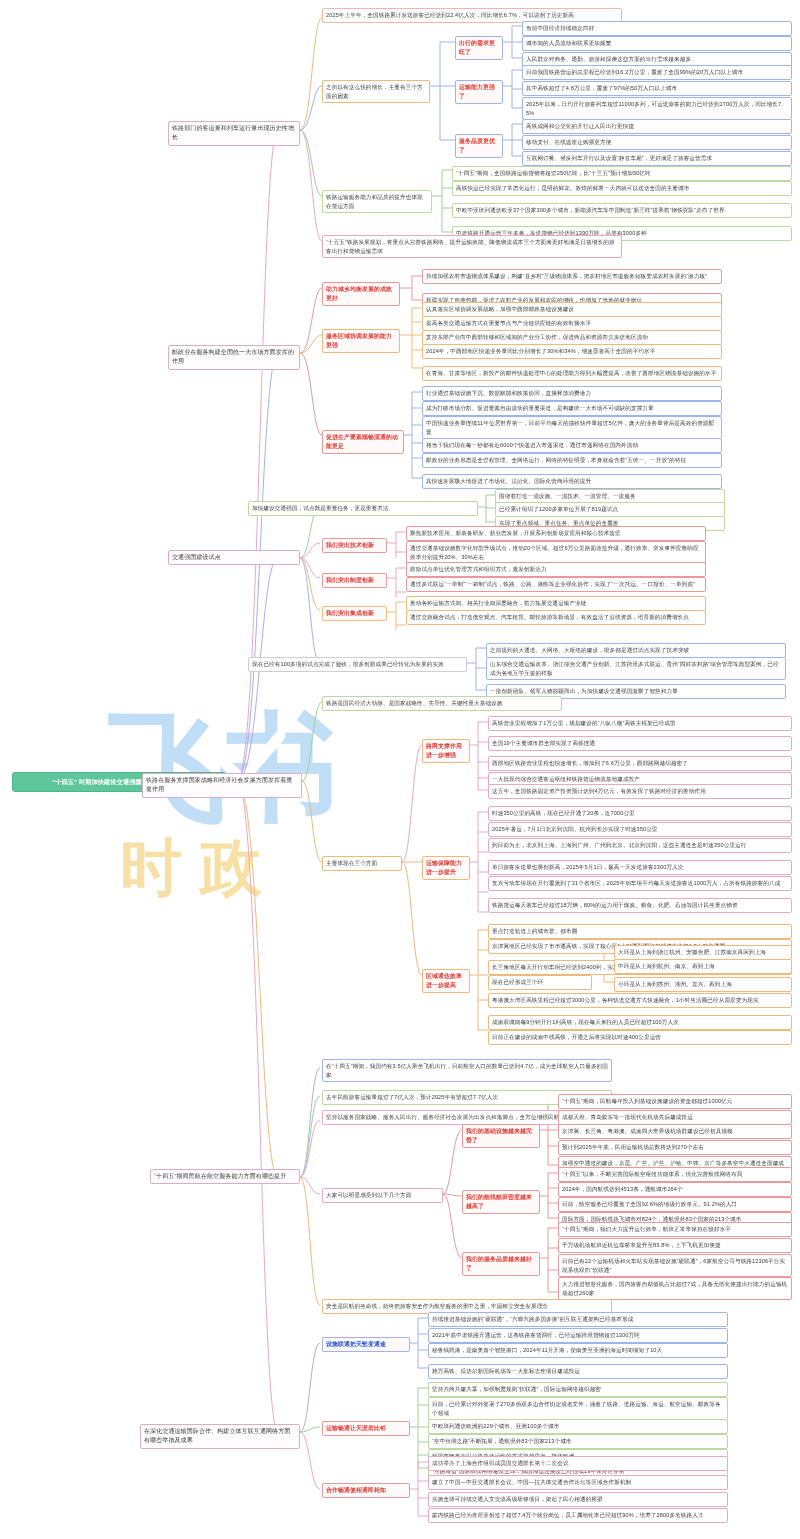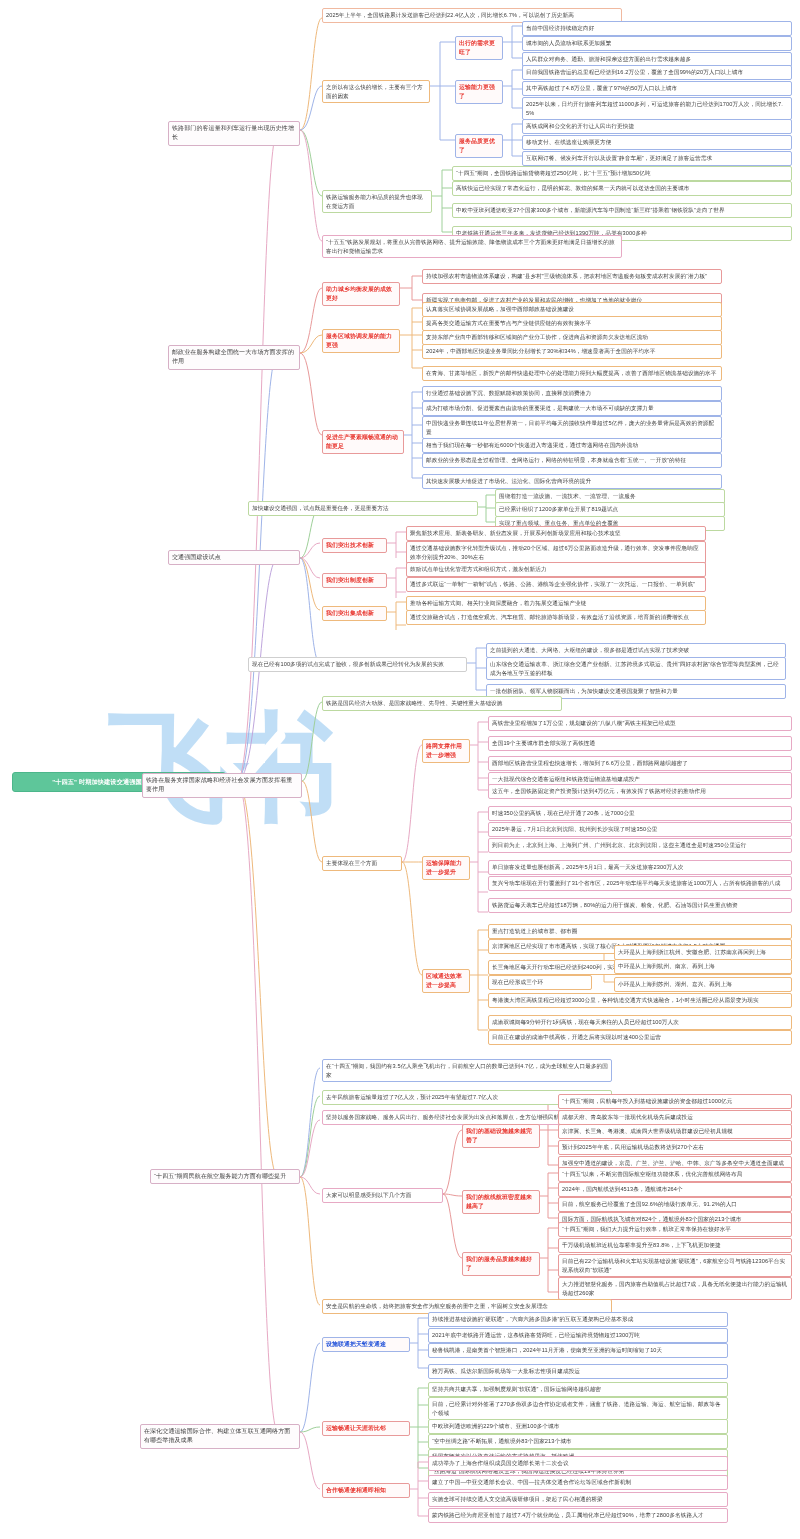--- a/index.html
+++ b/index.html
@@ -98,20 +98,21 @@
 </head>
 <body>
 
 <div id="canvas">
 
   <div id="watermark">
     <div id="wm-blue">飞书</div>
     <svg id="wm-check" viewBox="0 0 72 64">
       <path d="M8 34 L26 52 L64 8" stroke="#ffffff" stroke-width="11" fill="none" stroke-linecap="round" stroke-linejoin="round"></path>
     </svg>
+    <div id="wm-yellow">时政</div>
   </div>
 
   <svg id="wires">
 
     <path d="M237 781 L237 781" stroke="#cccccc" fill="none"></path>
 
     <path d="M237 781 C 260 781, 260 130, 278 130" stroke="#e7a9c4" stroke-width="1" fill="none"></path>
     <path d="M237 781 C 260 781, 260 353, 278 353" stroke="#9fb4e8" stroke-width="1" fill="none"></path>
     <path d="M237 781 C 260 781, 260 558, 278 558" stroke="#bfa6dd" stroke-width="1" fill="none"></path>
     <path d="M237 781 C 262 781, 262 781, 280 781" stroke="#eeb97c" stroke-width="1" fill="none"></path>

